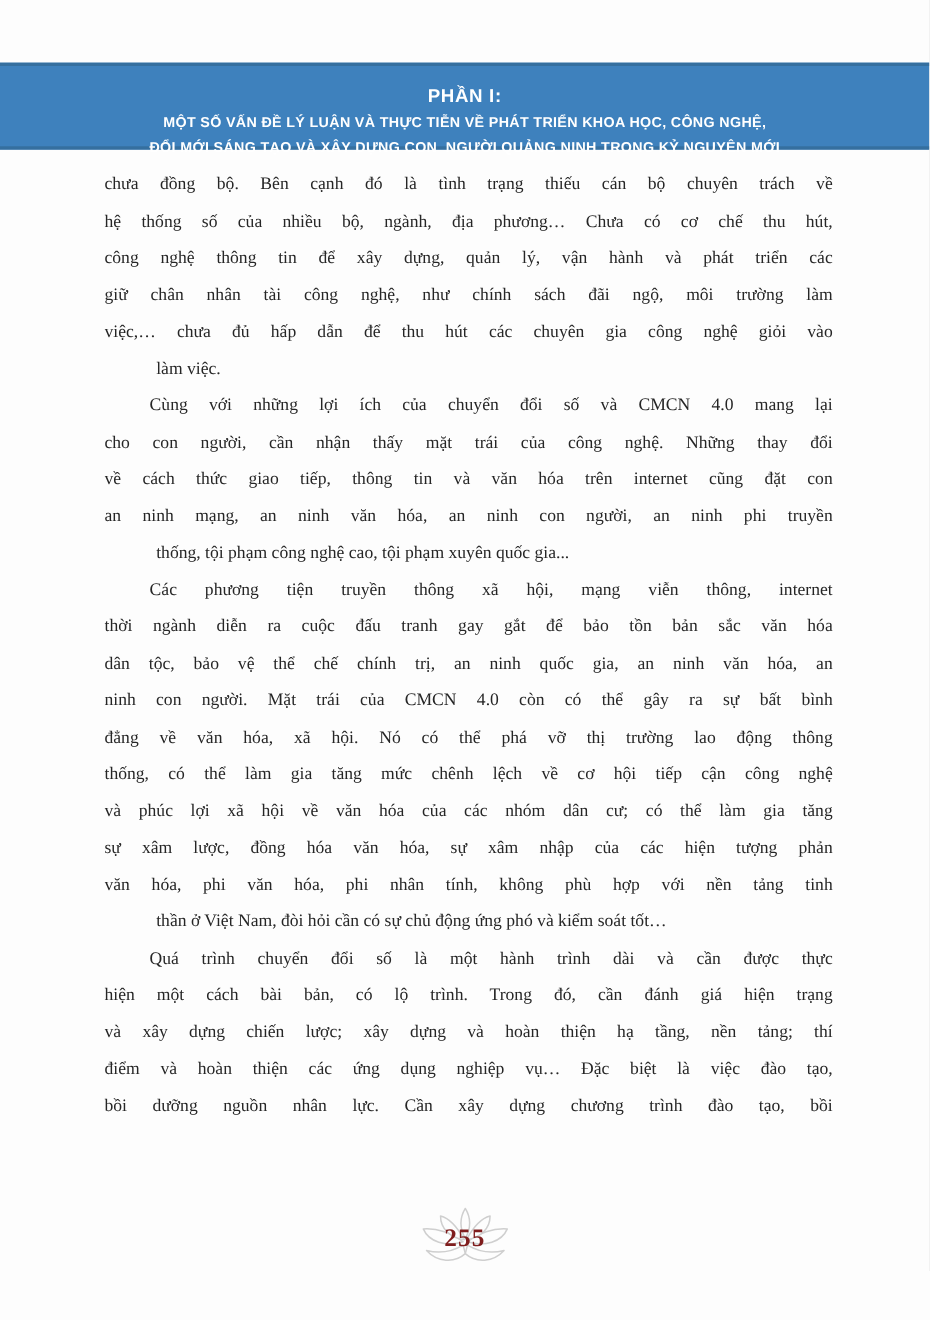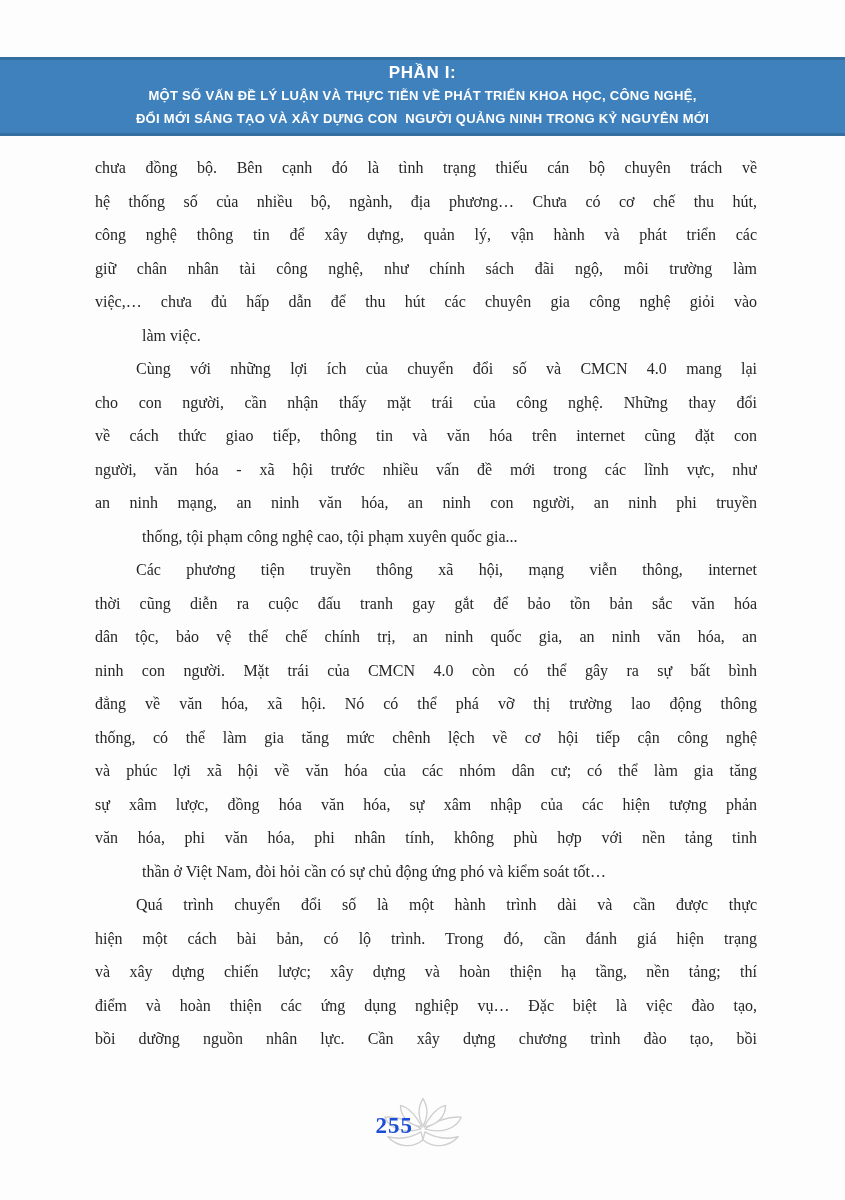--- a/index.html
+++ b/index.html
@@ -17,21 +17,21 @@
   .banner {
     position: absolute;
     top: 57px; left: 0; right: 0;
     height: 79px;
     background: #3e81bd;
     border-top: 3px solid #356f9f;
     border-bottom: 3px solid #356f9f;
     color: #ffffff;
     text-align: center;
     font-family: "Liberation Sans", "DejaVu Sans", sans-serif;
-    padding-top: 1px;
+    padding-top: 16px;
   }
   .banner-title {
     font-size: 17px;
     font-weight: 700;
     letter-spacing: 0.6px;
     line-height: 23px;
   }
   .banner-sub {
     font-size: 13px;
     font-weight: 700;
@@ -63,26 +63,26 @@
     position: absolute;
     top: 1096px; left: 0; right: 0;
     display: flex;
     justify-content: center;
   }
   .lotus-wrap { position: relative; width: 94px; height: 60px; }
   .lotus-wrap svg { position: absolute; inset: 0; }
   .page-num {
     position: absolute;
     left: 0; right: 0; top: 17px;
-    text-align: left;
+    text-align: center;
     font-family: "Liberation Serif", "DejaVu Serif", serif;
     font-weight: 700;
     font-size: 23px;
     letter-spacing: 1px;
-    color: #1d4ed8;
+    color: #7f1d1d;
   }
 </style>
 </head>
 <body>
 
 <div class="page">
 
   <header class="banner">
     <div class="banner-title">PHẦN I:</div>
     <div class="banner-sub">MỘT SỐ VẤN ĐỀ LÝ LUẬN VÀ THỰC TIỄN VỀ PHÁT TRIỂN KHOA HỌC, CÔNG NGHỆ,</div>
@@ -93,25 +93,24 @@
 
   <div class="line">chưa đồng bộ. Bên cạnh đó là tình trạng thiếu cán bộ chuyên trách về</div>
       <div class="line">hệ thống số của nhiều bộ, ngành, địa phương… Chưa có cơ chế thu hút,</div>
       <div class="line">công nghệ thông tin để xây dựng, quản lý, vận hành và phát triển các</div>
       <div class="line">giữ chân nhân tài công nghệ, như chính sách đãi ngộ, môi trường làm</div>
       <div class="line">việc,… chưa đủ hấp dẫn để thu hút các chuyên gia công nghệ giỏi vào</div>
       <div class="line para-end">làm việc.</div>
       <div class="line indent">Cùng với những lợi ích của chuyển đổi số và CMCN 4.0 mang lại</div>
       <div class="line">cho con người, cần nhận thấy mặt trái của công nghệ. Những thay đổi</div>
       <div class="line">về cách thức giao tiếp, thông tin và văn hóa trên internet cũng đặt con</div>
-      <div class="line">người, văn hóa - xã hội trước nhiều vấn đề mới trong các lĩnh vực, như</div>
       <div class="line">an ninh mạng, an ninh văn hóa, an ninh con người, an ninh phi truyền</div>
       <div class="line para-end">thống, tội phạm công nghệ cao, tội phạm xuyên quốc gia...</div>
       <div class="line indent">Các phương tiện truyền thông xã hội, mạng viễn thông, internet</div>
-      <div class="line">thời cũng diễn ra cuộc đấu tranh gay gắt để bảo tồn bản sắc văn hóa</div>
+      <div class="line">thời ngành diễn ra cuộc đấu tranh gay gắt để bảo tồn bản sắc văn hóa</div>
       <div class="line">dân tộc, bảo vệ thể chế chính trị, an ninh quốc gia, an ninh văn hóa, an</div>
       <div class="line">ninh con người. Mặt trái của CMCN 4.0 còn có thể gây ra sự bất bình</div>
       <div class="line">đẳng về văn hóa, xã hội. Nó có thể phá vỡ thị trường lao động thông</div>
       <div class="line">thống, có thể làm gia tăng mức chênh lệch về cơ hội tiếp cận công nghệ</div>
       <div class="line">và phúc lợi xã hội về văn hóa của các nhóm dân cư; có thể làm gia tăng</div>
       <div class="line">sự xâm lược, đồng hóa văn hóa, sự xâm nhập của các hiện tượng phản</div>
       <div class="line">văn hóa, phi văn hóa, phi nhân tính, không phù hợp với nền tảng tinh</div>
       <div class="line para-end">thần ở Việt Nam, đòi hỏi cần có sự chủ động ứng phó và kiểm soát tốt…</div>
       <div class="line indent">Quá trình chuyển đổi số là một hành trình dài và cần được thực</div>
       <div class="line">hiện một cách bài bản, có lộ trình. Trong đó, cần đánh giá hiện trạng</div>

